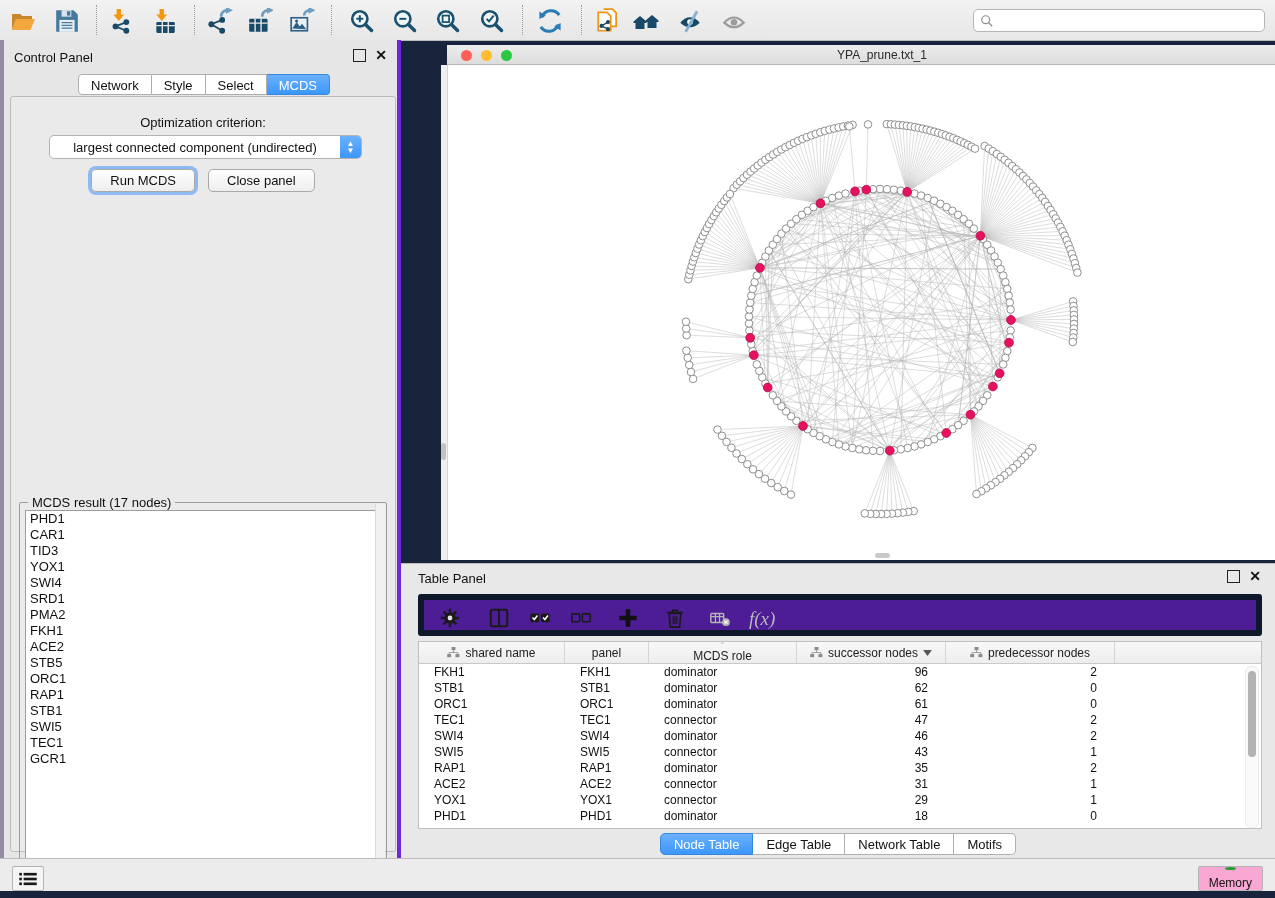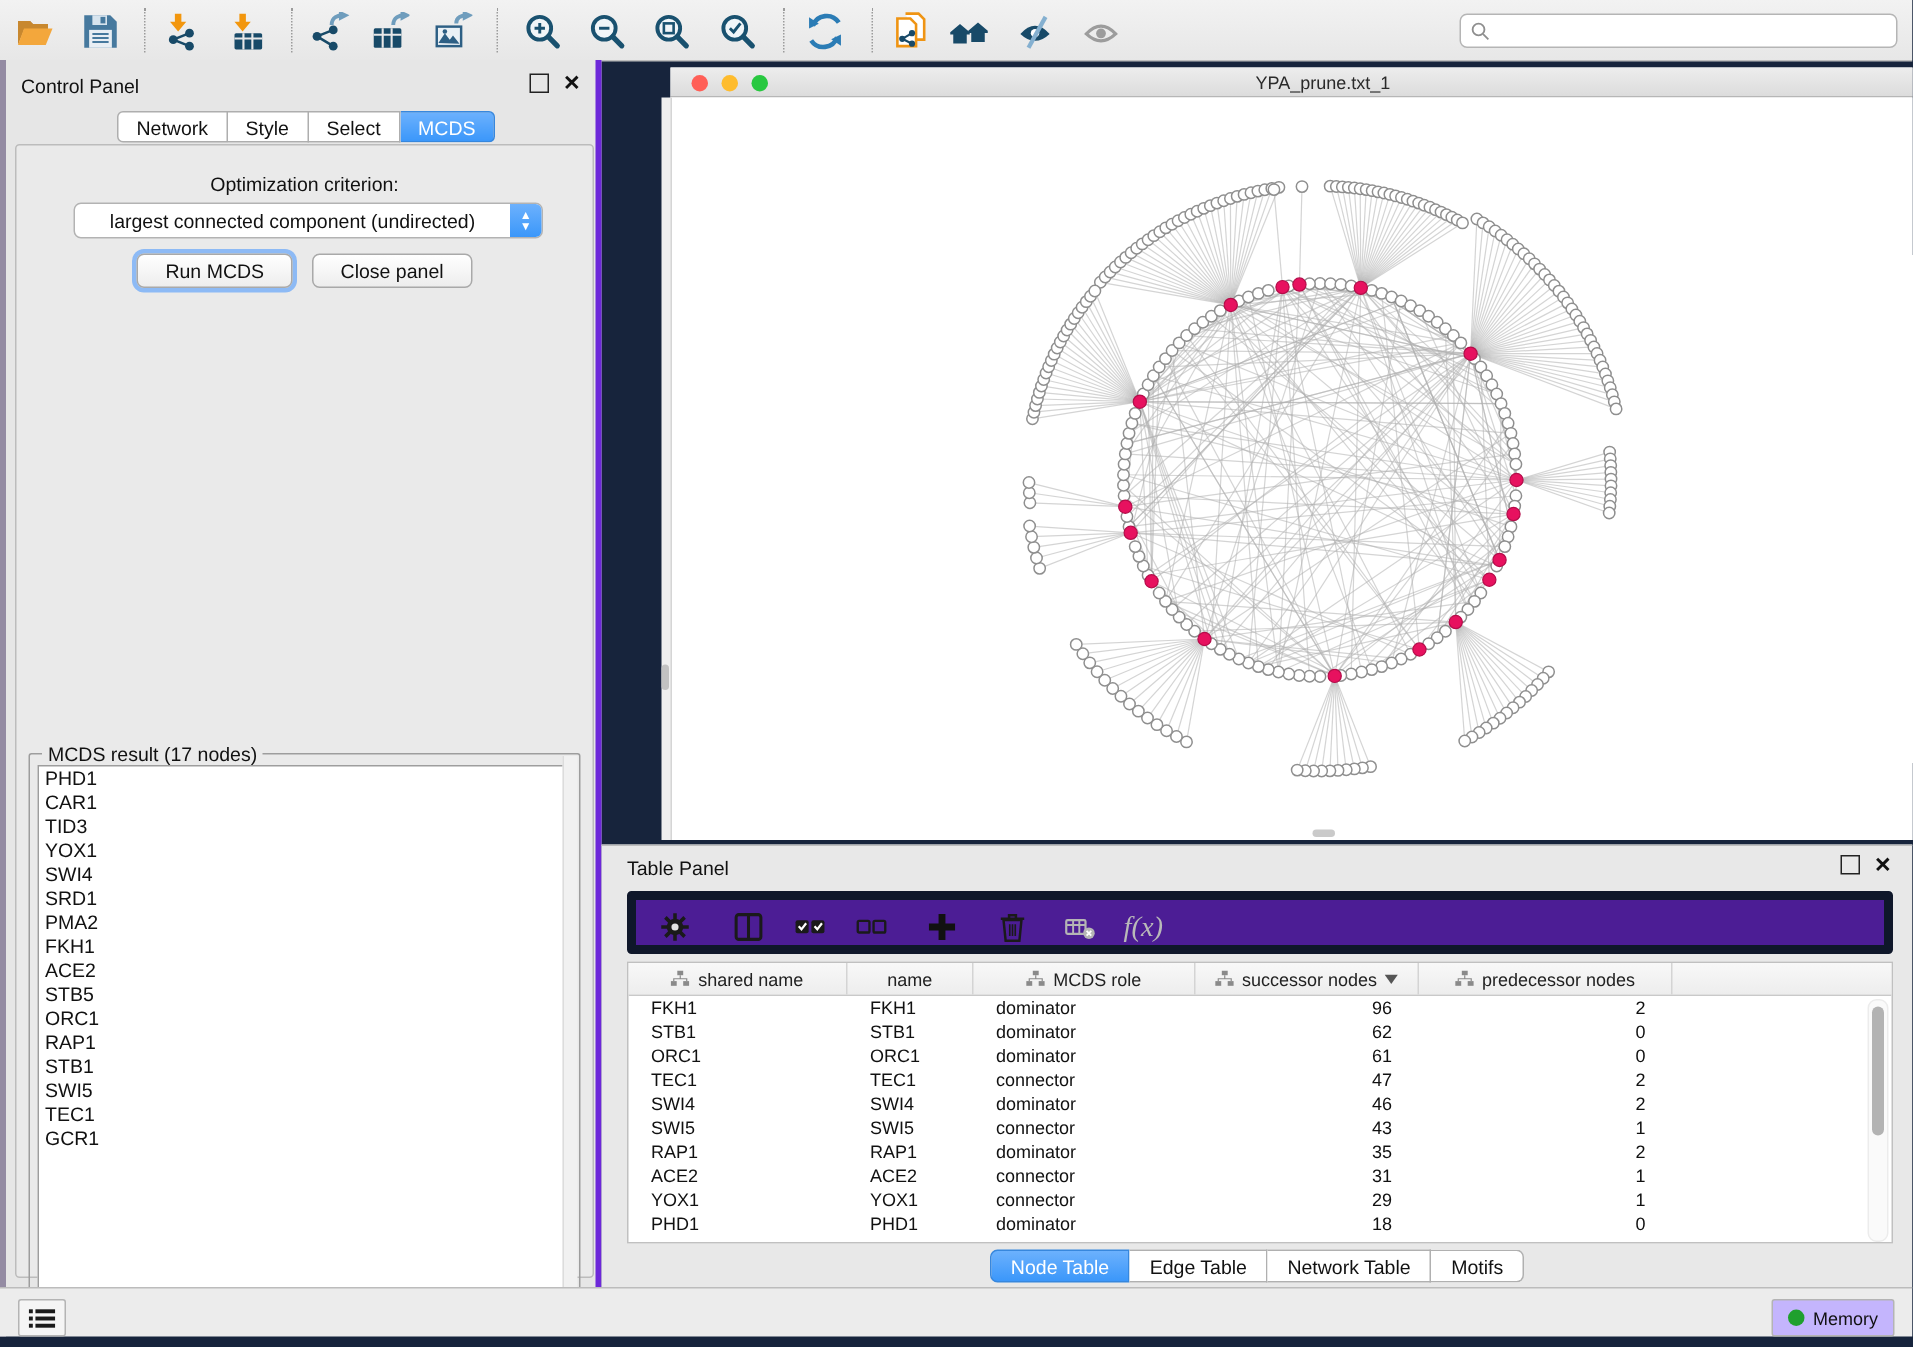--- a/index.html
+++ b/index.html
@@ -64,21 +64,21 @@
   .tbl-vtrack{position:absolute;right:2px;top:24px;width:12px;height:160px;background:#fafafa;border:1px solid #ececec;border-radius:6px;}
   .tbl-vthumb{position:absolute;left:1.5px;top:4px;width:8px;height:86px;background:#b3b3b3;border-radius:4px;}
   .tp-tabs{position:absolute;left:0;top:269px;width:100%;display:flex;justify-content:center;}
   .tp-tab{height:22px;line-height:22px;padding:0 13px;font-size:13px;background:#fff;color:#111;border:1px solid #b0b0b0;border-left:none;box-sizing:border-box;}
   .tp-tab:first-child{border-left:1px solid #b0b0b0;border-radius:5px 0 0 5px;}
   .tp-tab:last-child{border-radius:0 5px 5px 0;}
   .tp-tab.sel{background:linear-gradient(#6cb1fd,#3b97fa);color:#fff;border-color:#3787dd;}
   
   .status-bar{position:absolute;left:0;top:858px;width:1275px;height:33px;background:#ececec;border-top:1px solid #bcbcbc;box-sizing:border-box;}
   .list-btn{position:absolute;left:12px;top:7px;width:30px;height:23px;background:#f5f5f5;border:1px solid #b4b4b4;border-radius:2px;display:flex;align-items:center;justify-content:center;}
-  .memory-btn{position:absolute;right:12px;top:7px;height:23px;background:#c4b5fd;border:1px solid #b4b4b4;border-radius:2px;display:flex;align-items:center;gap:6px;padding:0 10px;font-size:12px;color:#111;}
+  .memory-btn{position:absolute;right:12px;top:7px;height:23px;background:#f9a8d4;border:1px solid #b4b4b4;border-radius:2px;display:flex;align-items:center;gap:6px;padding:0 10px;font-size:12px;color:#111;flex-direction:column;}
   .mem-dot{width:11px;height:11px;border-radius:50%;}
 </style>
 </head>
 <body style="background: rgb(23, 36, 60);">
 
 <div id="app">
 
   <div class="toolbar">
     <div class="tbi" style="left:9px">
         <svg viewBox="0 0 26 24">
@@ -1043,23 +1043,23 @@
               <g fill="#8a8a8a">
                 <rect x="5.5" y="0" width="5" height="4"></rect>
                 <rect x="0" y="9" width="5" height="4"></rect>
                 <rect x="10.5" y="9" width="5" height="4"></rect>
                 <path d="M8 4v3M2.5 9V7h11v2" stroke="#8a8a8a" fill="none"></path>
               </g>
             </svg>
             <span>shared name</span>
           </div>
           <div class="gh-cell" style="width: 84px;">
-            <span>name</span>
-          </div>
-          <div class="gh-cell" style="width: 148px;">
+            <span>panel</span>
+          </div>
+          <div class="gh-cell" style="width: 148px; flex-direction: column;">
             <svg width="13" height="11" viewBox="0 0 16 14">
               <g fill="#8a8a8a">
                 <rect x="5.5" y="0" width="5" height="4"></rect>
                 <rect x="0" y="9" width="5" height="4"></rect>
                 <rect x="10.5" y="9" width="5" height="4"></rect>
                 <path d="M8 4v3M2.5 9V7h11v2" stroke="#8a8a8a" fill="none"></path>
               </g>
             </svg>
             <span>MCDS role</span>
           </div>

